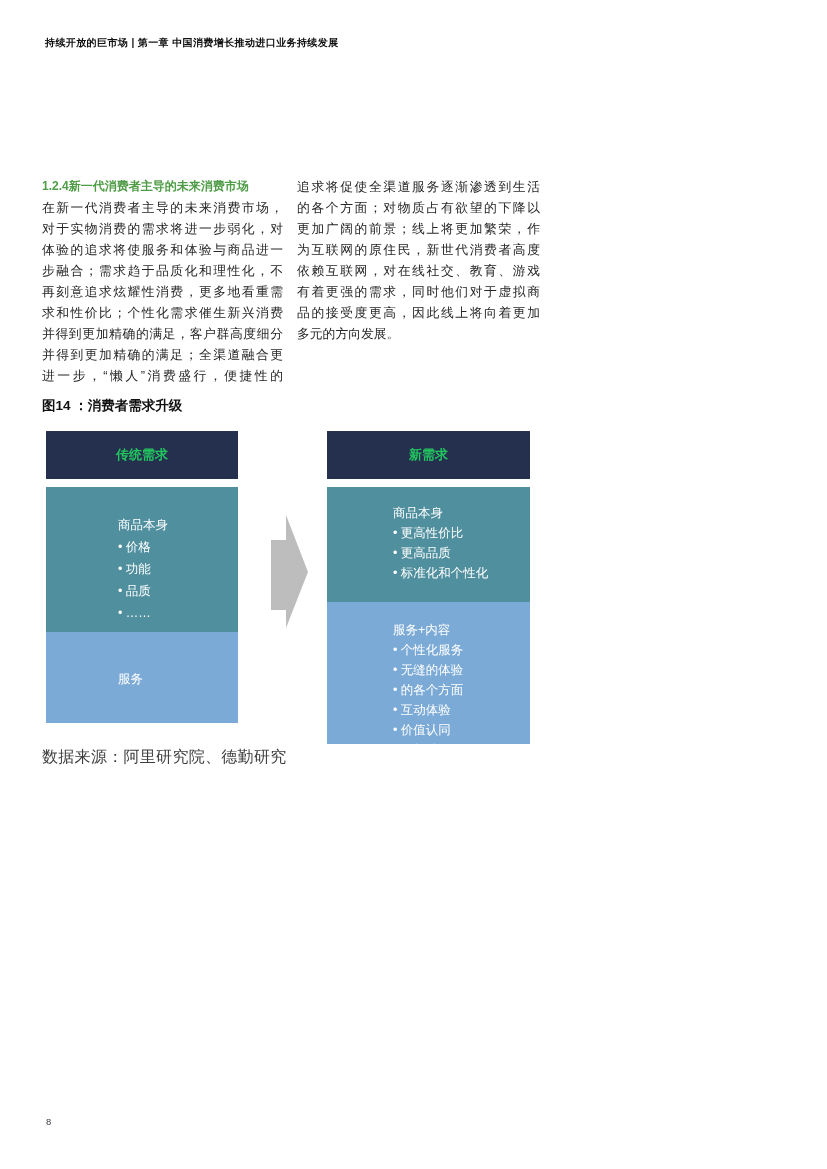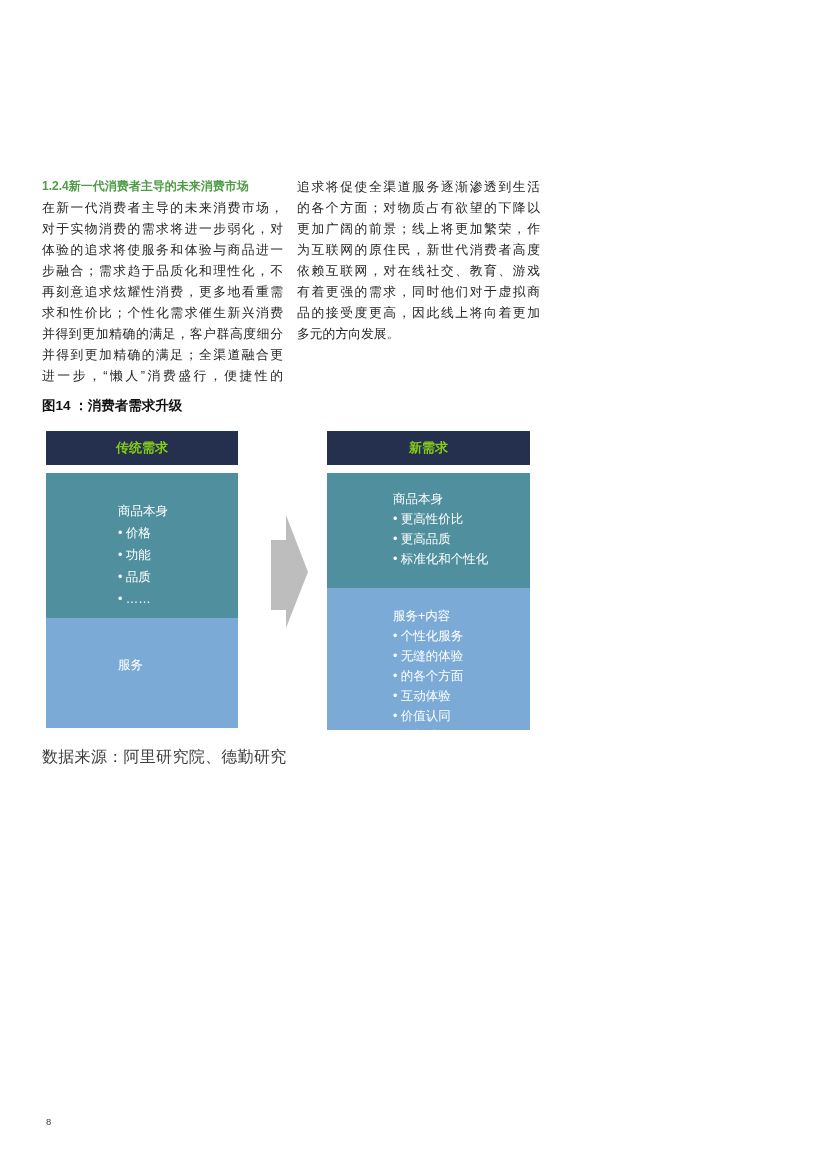--- a/index.html
+++ b/index.html
@@ -28,49 +28,50 @@
   .line.short { text-align-last:left; }
   
   .fig-title {
     position:absolute; left:42px; top:397px;
     font-size:13.5px; font-weight:bold; color:#111;
   }
   .fig-box { position:absolute; top:431px; }
   .fig-box.trad { left:46px;  width:192px; }
   .fig-box.new  { left:327px; width:203px; }
   .fig-head {
-    height:34px; margin-bottom:8px; color:#84cc16;
+    height:48px; margin-bottom:8px; color:#22c55e;
     font-size:13px; font-weight:bold;
     display:flex; align-items:center; justify-content:center;
   }
   .fig-sec { color:#ffffff; font-size:12.5px; overflow:hidden; }
   .trad .fig-sec { padding-left:72px; }
   .new  .fig-sec { padding-left:66px; }
   .trad .fig-sec .row { line-height:22px; }
   .new  .fig-sec .row { line-height:20px; }
   .trad .sec-product { height:145px; padding-top:27px; }
-  .trad .sec-service { height:110px; padding-top:36px; }
+  .trad .sec-service { height:91px; padding-top:36px; }
   .new  .sec-product { height:115px; padding-top:16px; }
   .new  .sec-service { height:142px; padding-top:18px; }
   .row.bullet::before { content:"•\00a0"; }
   .fig-arrow { position:absolute; left:269px; top:514px; }
   .fig-source {
     position:absolute; left:42px; top:747px;
     font-size:16px; color:#3d3d3d; letter-spacing:.3px; white-space:nowrap;
   }
   .page-number {
     position:absolute; left:46px; top:1116px;
     font-size:9.5px; color:#3a3a44;
   }
 </style>
 </head>
 <body>
 
 <div class="page">
 
+  <div class="runhead">持续开放的巨市场 | 第一章 中国消费增长推动进口业务持续发展</div>
 
   <div class="col col-left">
     <div class="sec-heading" style="color:#4e9c45;">1.2.4新一代消费者主导的未来消费市场</div>
     <div class="line">在新一代消费者主导的未来消费市场，</div>
     <div class="line">对于实物消费的需求将进一步弱化，对</div>
     <div class="line">体验的追求将使服务和体验与商品进一</div>
     <div class="line">步融合；需求趋于品质化和理性化，不</div>
     <div class="line">再刻意追求炫耀性消费，更多地看重需</div>
     <div class="line">求和性价比；个性化需求催生新兴消费</div>
     <div class="line">并得到更加精确的满足，客户群高度细分</div>

